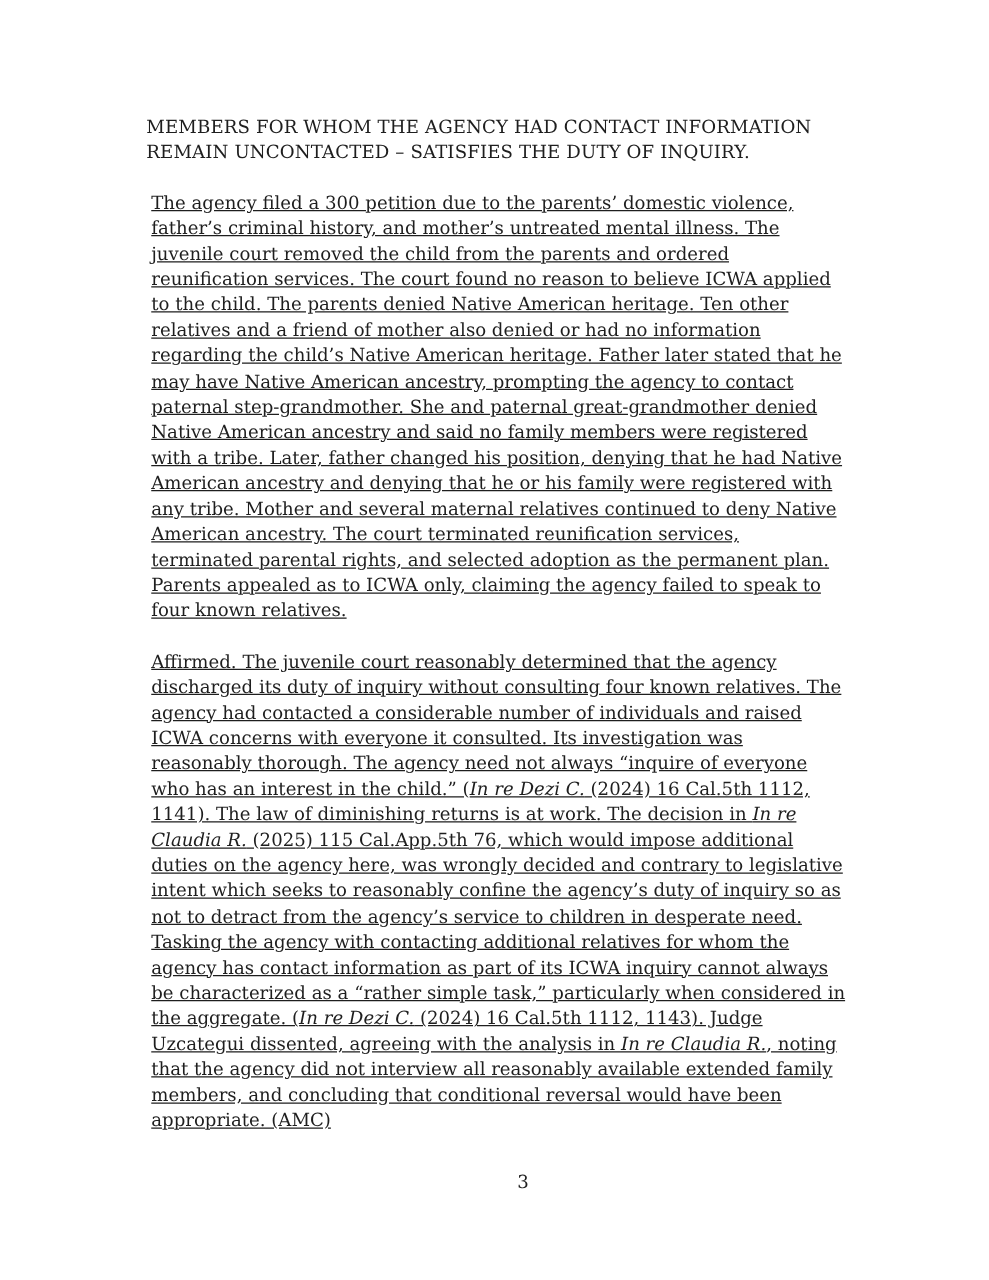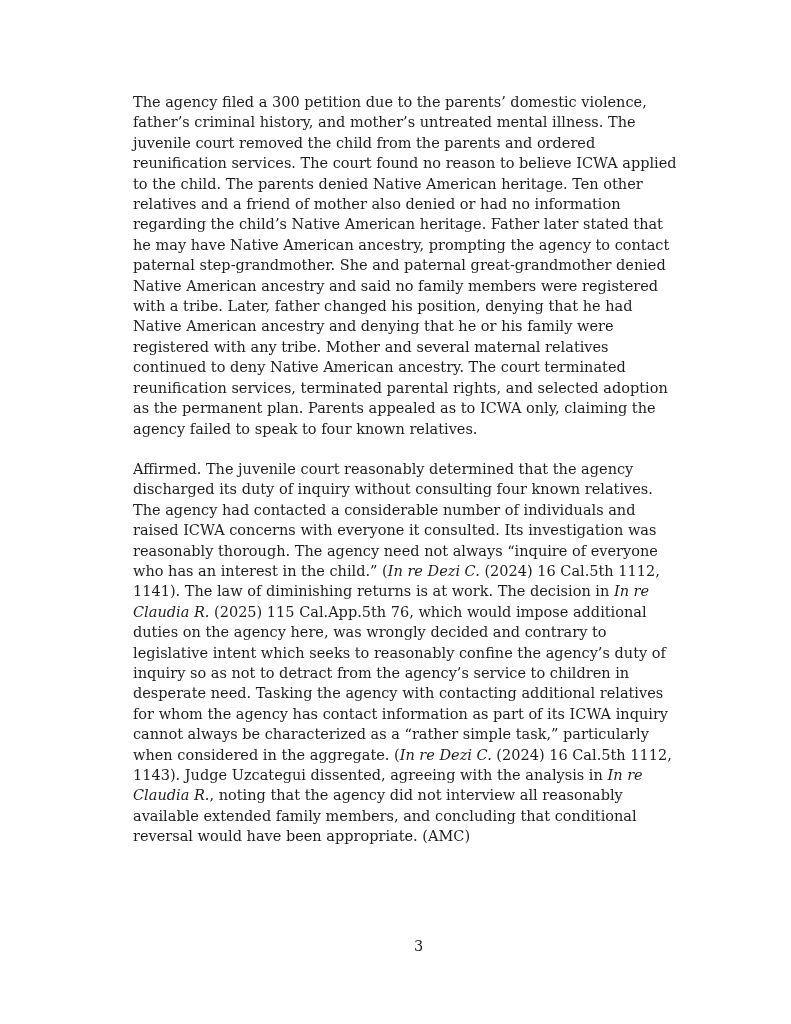--- a/index.html
+++ b/index.html
@@ -26,22 +26,23 @@
     font-size: 14.5px;
     font-weight: normal;
     line-height: 20.4px;
     margin: 0 0 20px 0;
     text-align: left;
     letter-spacing: 0.1px;
   }
   .para {
     font-size: 14.5px;
     line-height: 20.4px;
-    margin: 0 0 20px 16px;
+    margin: 0 0 20px 4px;
     text-align: left;
+    text-decoration: underline;
   }
   .para em {
     font-style: italic;
   }
   .page-number {
     position: absolute;
     left: 0;
     right: 0;
     top: 936px;
     text-align: center;
@@ -49,17 +50,18 @@
     line-height: 20px;
     
     padding-left: 46px;
   }
 </style>
 </head>
 <body>
 
 <div class="page">
   <div class="content">
+    <h1 class="heading">MEMBERS FOR WHOM THE AGENCY HAD CONTACT INFORMATION REMAIN UNCONTACTED – SATISFIES THE DUTY OF INQUIRY.</h1>
     <p class="para"><span>The agency filed a 300 petition due to the parents’ domestic violence, father’s criminal history, and mother’s untreated mental illness. The juvenile court removed the child from the parents and ordered reunification services. The court found no reason to believe ICWA applied to the child. The parents denied Native American heritage. Ten other relatives and a friend of mother also denied or had no information regarding the child’s Native American heritage. Father later stated that he may have Native American ancestry, prompting the agency to contact paternal step-grandmother. She and paternal great-grandmother denied Native American ancestry and said no family members were registered with a tribe. Later, father changed his position, denying that he had Native American ancestry and denying that he or his family were registered with any tribe. Mother and several maternal relatives continued to deny Native American ancestry. The court terminated reunification services, terminated parental rights, and selected adoption as the permanent plan. Parents appealed as to ICWA only, claiming the agency failed to speak to four known relatives.</span></p>
     <p class="para"><span>Affirmed. The juvenile court reasonably determined that the agency discharged its duty of inquiry without consulting four known relatives. The agency had contacted a considerable number of individuals and raised ICWA concerns with everyone it consulted. Its investigation was reasonably thorough. The agency need not always “inquire of everyone who has an interest in the child.” (</span><em>In re Dezi C.</em><span> (2024) 16 Cal.5th 1112, 1141). The law of diminishing returns is at work. The decision in </span><em>In re Claudia R.</em><span> (2025) 115 Cal.App.5th 76, which would impose additional duties on the agency here, was wrongly decided and contrary to legislative intent which seeks to reasonably confine the agency’s duty of inquiry so as not to detract from the agency’s service to children in desperate need. Tasking the agency with contacting additional relatives for whom the agency has contact information as part of its ICWA inquiry cannot always be characterized as a “rather simple task,” particularly when considered in the aggregate. (</span><em>In re Dezi C.</em><span> (2024) 16 Cal.5th 1112, 1143). Judge Uzcategui dissented, agreeing with the analysis in </span><em>In re Claudia R.</em><span>, noting that the agency did not interview all reasonably available extended family members, and concluding that conditional reversal would have been appropriate. (AMC)</span></p>
   </div>
   <div class="page-number">3</div>
 </div>
 
 </body></html>

